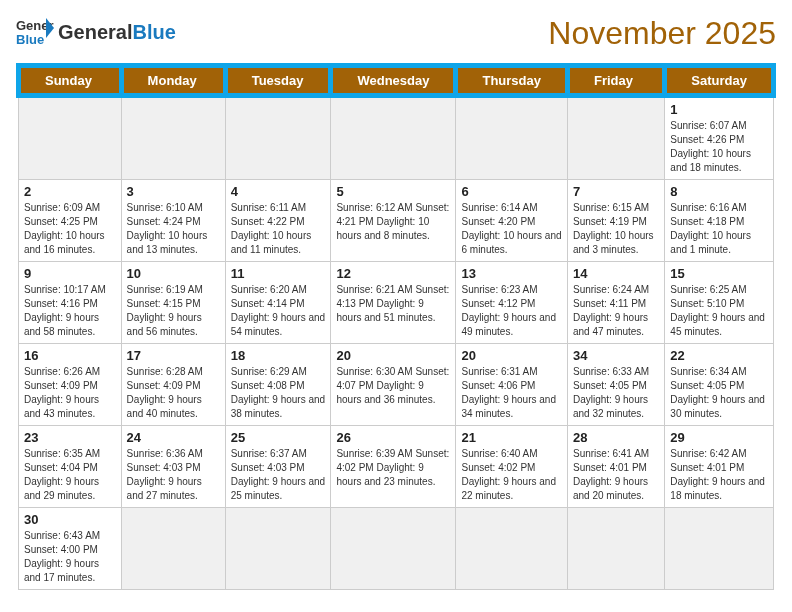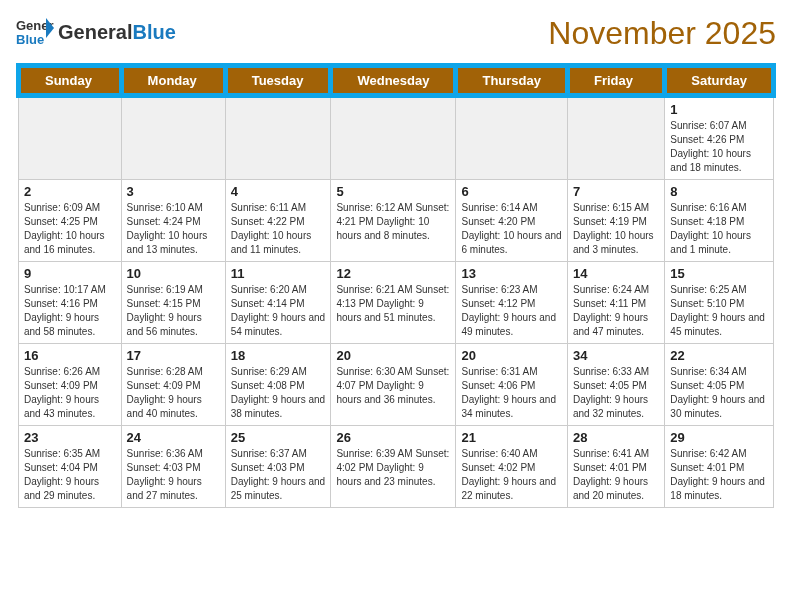--- a/index.html
+++ b/index.html
@@ -327,14 +327,29 @@
 and 20 minutes.</div>
         </td>
         <td>
           <span class="day-num">29</span>
           <div class="day-info">Sunrise: 6:42 AM
 Sunset: 4:01 PM
 Daylight: 9 hours
 and 18 minutes.</div>
         </td>
       </tr>
+      <tr class="last-row">
+        <td>
+          <span class="day-num">30</span>
+          <div class="day-info">Sunrise: 6:43 AM
+Sunset: 4:00 PM
+Daylight: 9 hours
+and 17 minutes.</div>
+        </td>
+        <td class="empty"></td>
+        <td class="empty"></td>
+        <td class="empty"></td>
+        <td class="empty"></td>
+        <td class="empty"></td>
+        <td class="empty"></td>
+      </tr>
     </tbody>
 </table>
 
 </body></html>

